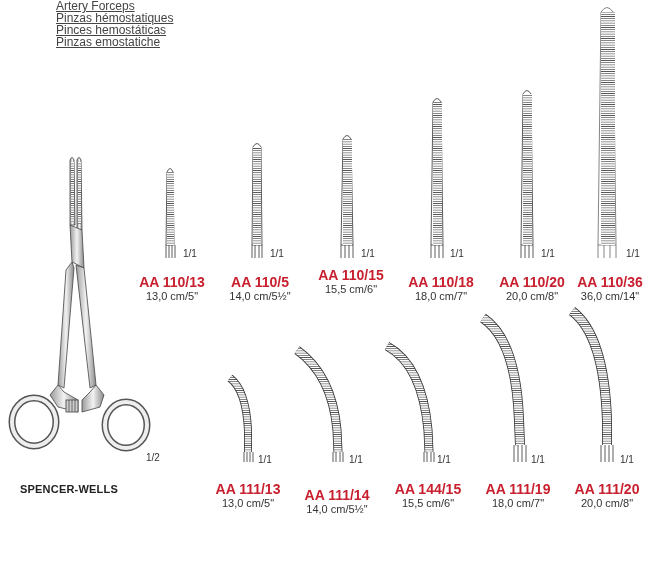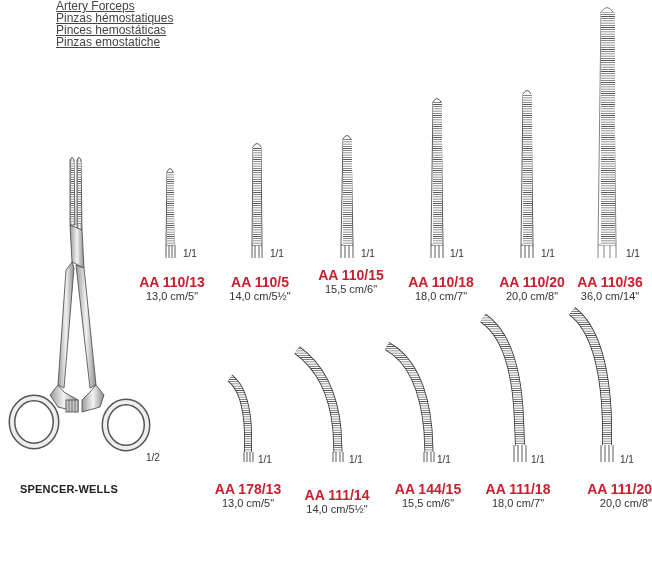--- a/index.html
+++ b/index.html
@@ -161,33 +161,33 @@
 <div class="label" style="left:487px; top:275px;">
   <div class="code">AA 110/20</div>
   <div class="size">20,0 cm/8"</div>
 </div>
 <div class="label" style="left:565px; top:275px;">
   <div class="code">AA 110/36</div>
   <div class="size">36,0 cm/14"</div>
 </div>
 
 <div class="label" style="left:203px; top:482px;">
-  <div class="code">AA 178/13</div>
+  <div class="code">AA 111/13</div>
   <div class="size">13,0 cm/5"</div>
 </div>
 <div class="label" style="left:292px; top:488px;">
   <div class="code">AA 111/14</div>
   <div class="size">14,0 cm/5½"</div>
 </div>
 <div class="label" style="left:383px; top:482px;">
   <div class="code">AA 144/15</div>
   <div class="size">15,5 cm/6"</div>
 </div>
 <div class="label" style="left:473px; top:482px;">
-  <div class="code">AA 111/18</div>
+  <div class="code">AA 111/19</div>
   <div class="size">18,0 cm/7"</div>
 </div>
-<div class="label" style="left:562px; top:482px;text-align:right;">
+<div class="label" style="left:562px; top:482px;">
   <div class="code">AA 111/20</div>
   <div class="size">20,0 cm/8"</div>
 </div>
 
 <div class="product-name">SPENCER-WELLS</div>
 
 </body></html>

